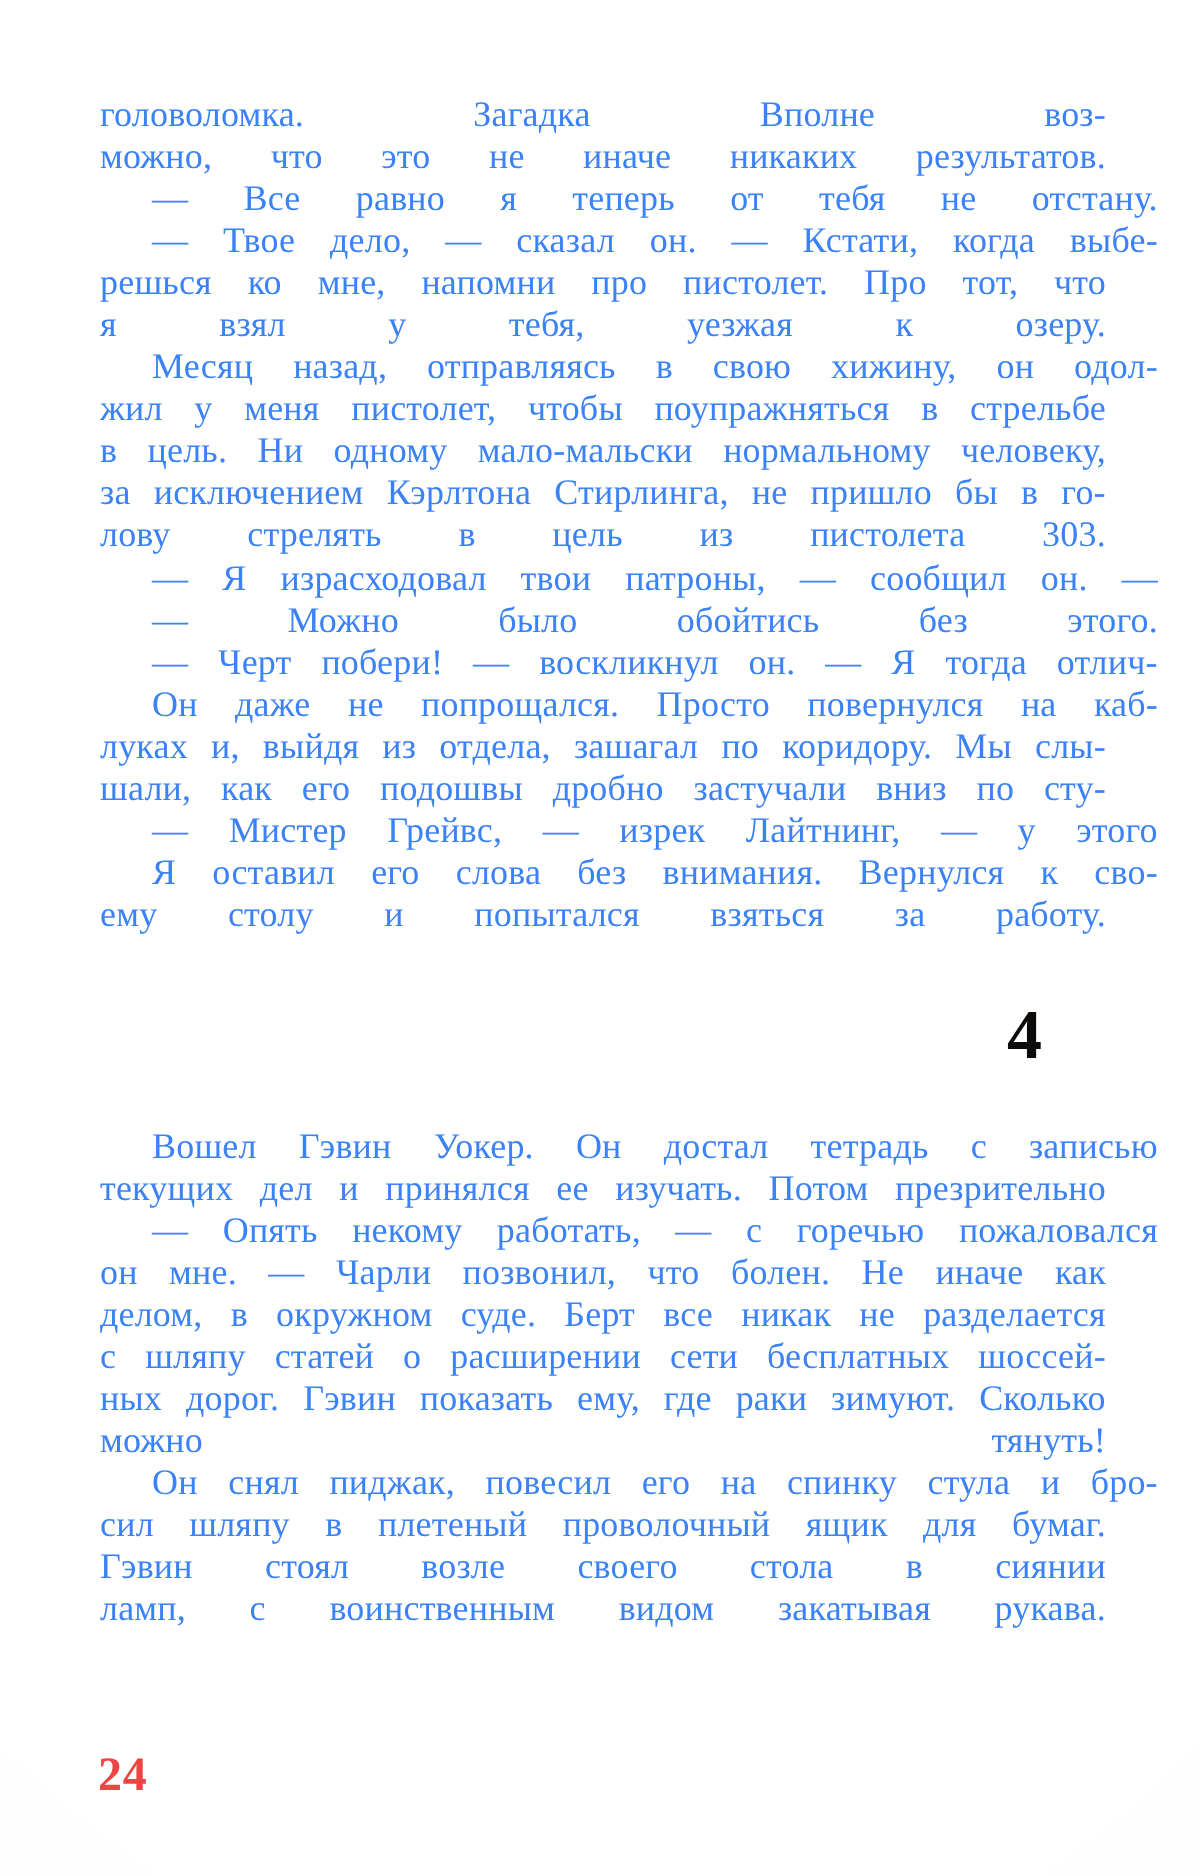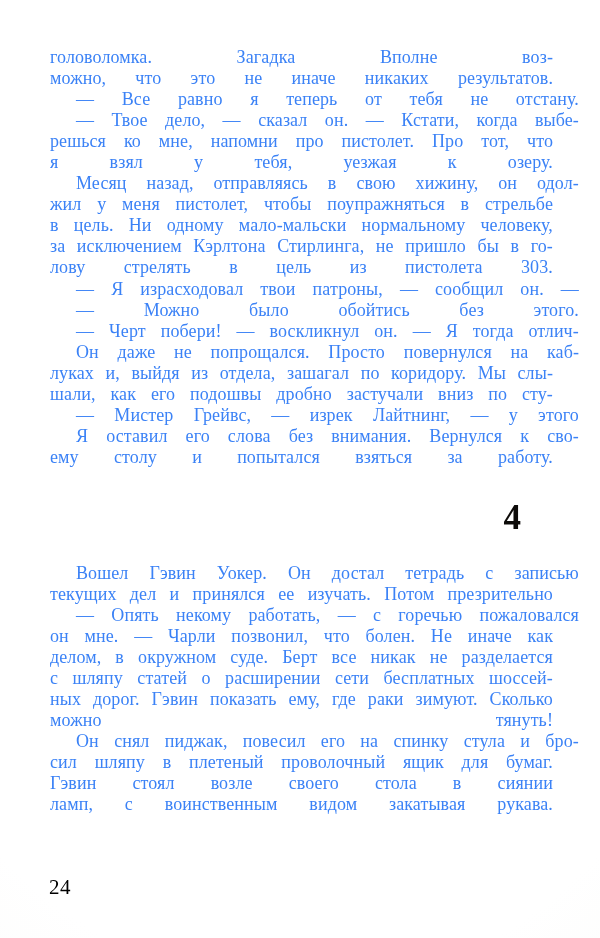--- a/index.html
+++ b/index.html
@@ -71,23 +71,23 @@
     letter-spacing: 0;
     color: #0d0b09;
     padding-right: 32px;
     font-family: "Liberation Serif", "DejaVu Serif", serif;
   }
 
   .page-num {
     position: absolute;
     left: 49px;
     top: 875px;
-    font-size: 21px;
-    font-weight: normal;
-    color: #000000;
+    font-size: 24px;
+    font-weight: bold;
+    color: #ef4444;
     letter-spacing: 0.4px;
   }
 </style>
 </head>
 <body>
 
 <div class="page"></div>
 
 <div class="text-block">
   <div>

